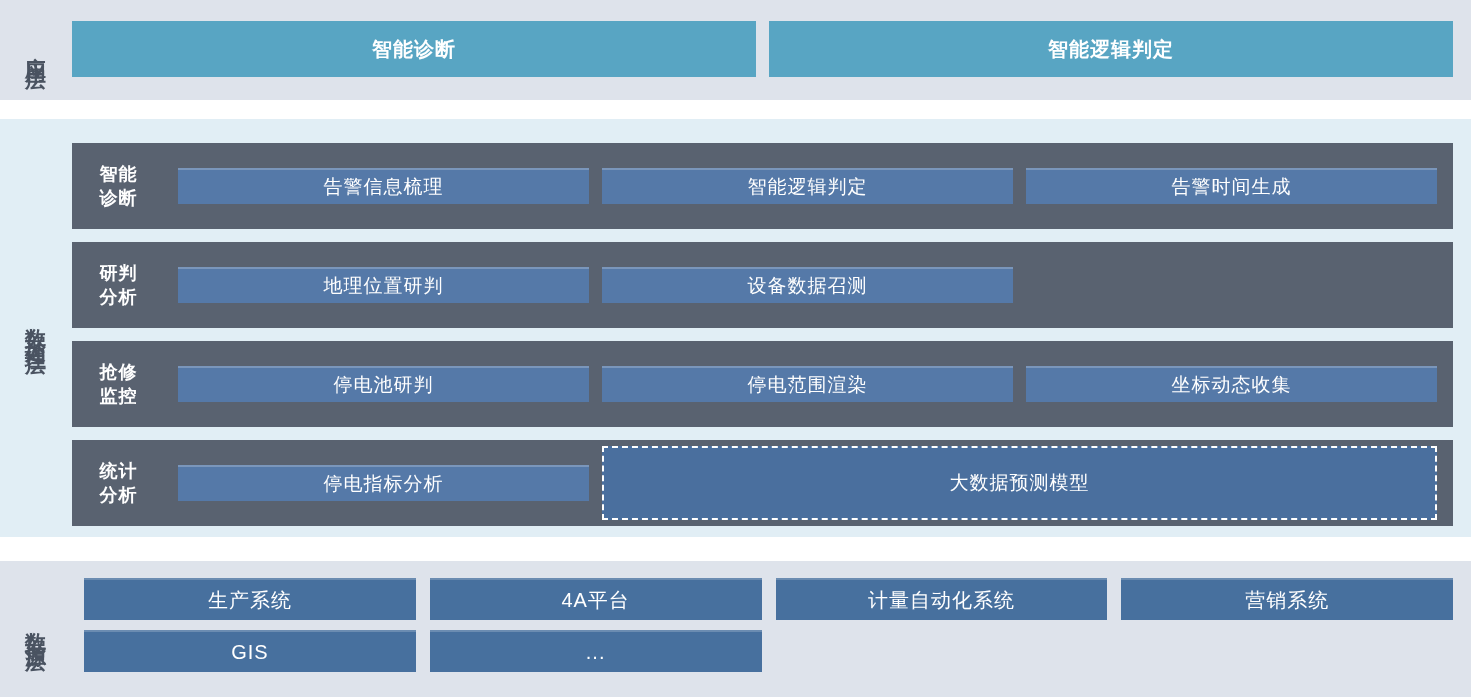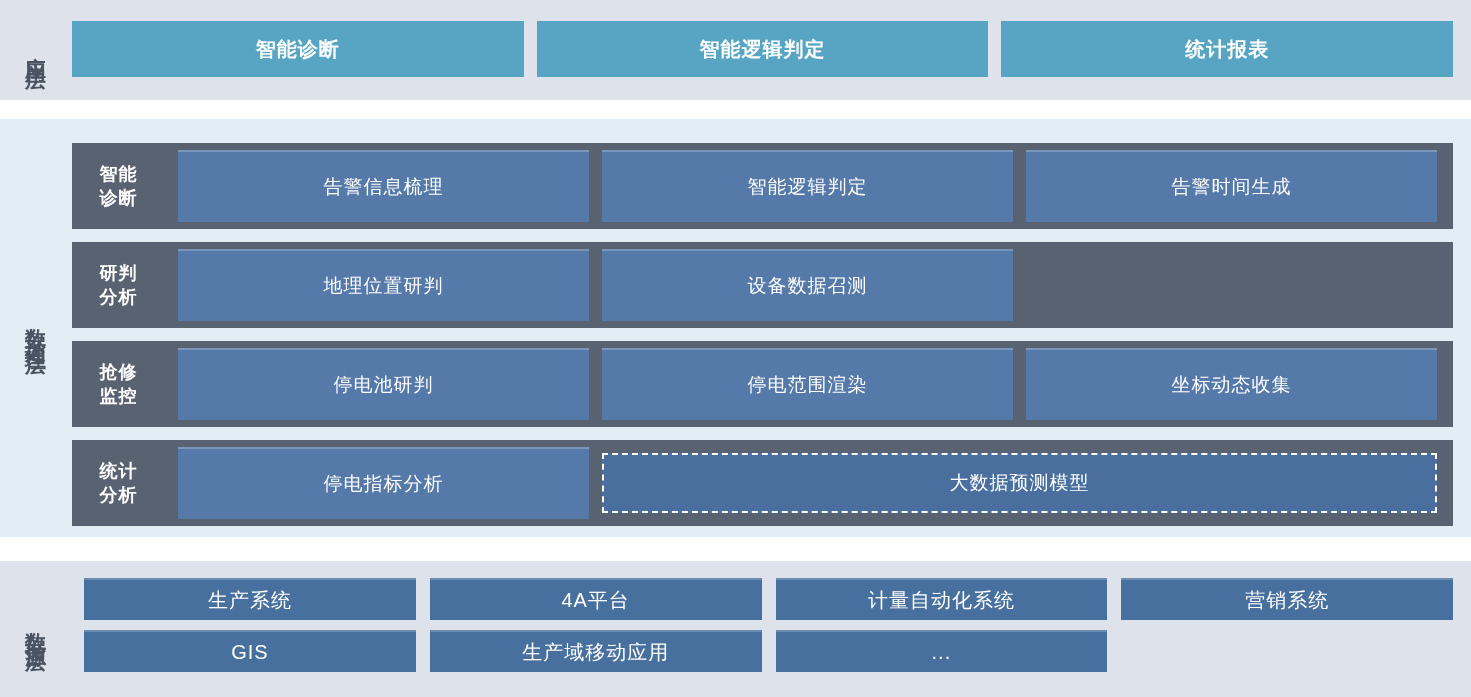--- a/index.html
+++ b/index.html
@@ -46,26 +46,26 @@
     height:86px;flex:0 0 86px;background:#596270;
     display:grid;grid-template-columns:93px 1fr 1fr 1fr;
     column-gap:13px;align-items:center;
     padding-right:16px;box-sizing:border-box;
   }
   .prow-label{
     color:#ffffff;font-weight:bold;font-size:18px;line-height:1.35;
     text-align:center;white-space:pre-line;letter-spacing:1px;
   }
   .pbox{
-    height:72px;background:#5579a8;border-top:2px solid rgba(255,255,255,0.22);
+    height:36px;background:#5579a8;border-top:2px solid rgba(255,255,255,0.22);
     color:#ffffff;display:flex;align-items:center;justify-content:center;
     font-size:19px;letter-spacing:1px;box-sizing:border-box;
   }
   .pbox-dashed{
-    grid-column:3 / span 2;height:60px;background:#4a6f9e;
+    grid-column:3 / span 2;height:74px;background:#4a6f9e;
     border:2px dashed #ffffff;border-top:2px dashed #ffffff;
   }
 
   
   .source-grid{
     flex:1;display:grid;grid-template-columns:repeat(4,1fr);
     grid-template-rows:42px 42px;column-gap:14px;row-gap:10px;
     padding:17px 18px 0 12px;box-sizing:border-box;align-content:start;
   }
   .sbox{
@@ -77,21 +77,20 @@
 </head>
 <body>
 
 <div class="band band-app">
   <div class="gutter">
     <div class="vlabel">应用层</div>
   </div>
   <div class="app-buttons">
     <div class="app-btn w1">智能诊断</div>
     <div class="app-btn w1">智能逻辑判定</div>
-    <div class="app-btn w1">统计报表</div>
   </div>
 </div>
 
 <div class="gap1"></div>
 
 <div class="band band-process">
   <div class="gutter">
     <div class="vlabel">数据处理层</div>
   </div>
   <div class="process-rows">
@@ -134,16 +133,15 @@
 <div class="band band-source">
   <div class="gutter">
     <div class="vlabel">数据源层</div>
   </div>
   <div class="source-grid">
     <div class="sbox">生产系统</div>
     <div class="sbox">4A平台</div>
     <div class="sbox">计量自动化系统</div>
     <div class="sbox">营销系统</div>
     <div class="sbox">GIS</div>
-    <div class="sbox">生产域移动应用</div>
     <div class="sbox">...</div>
   </div>
 </div>
 
 </body></html>

